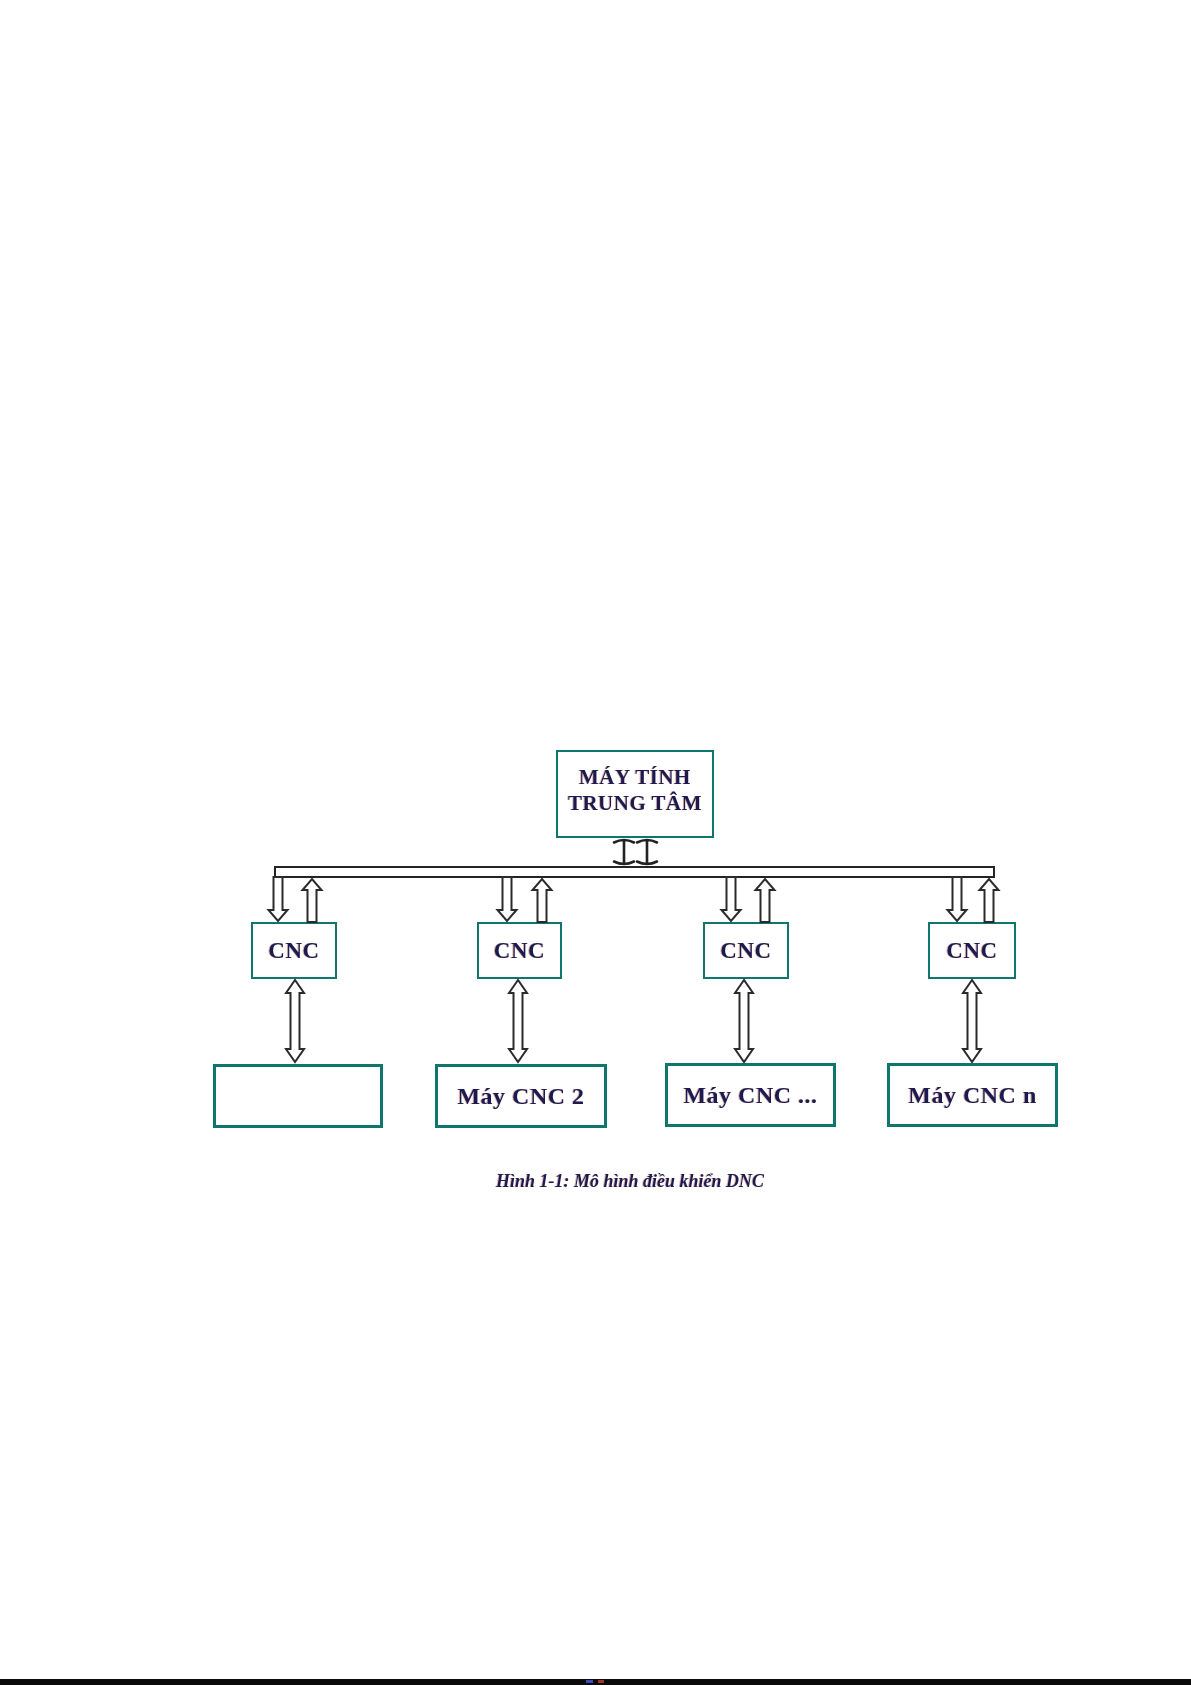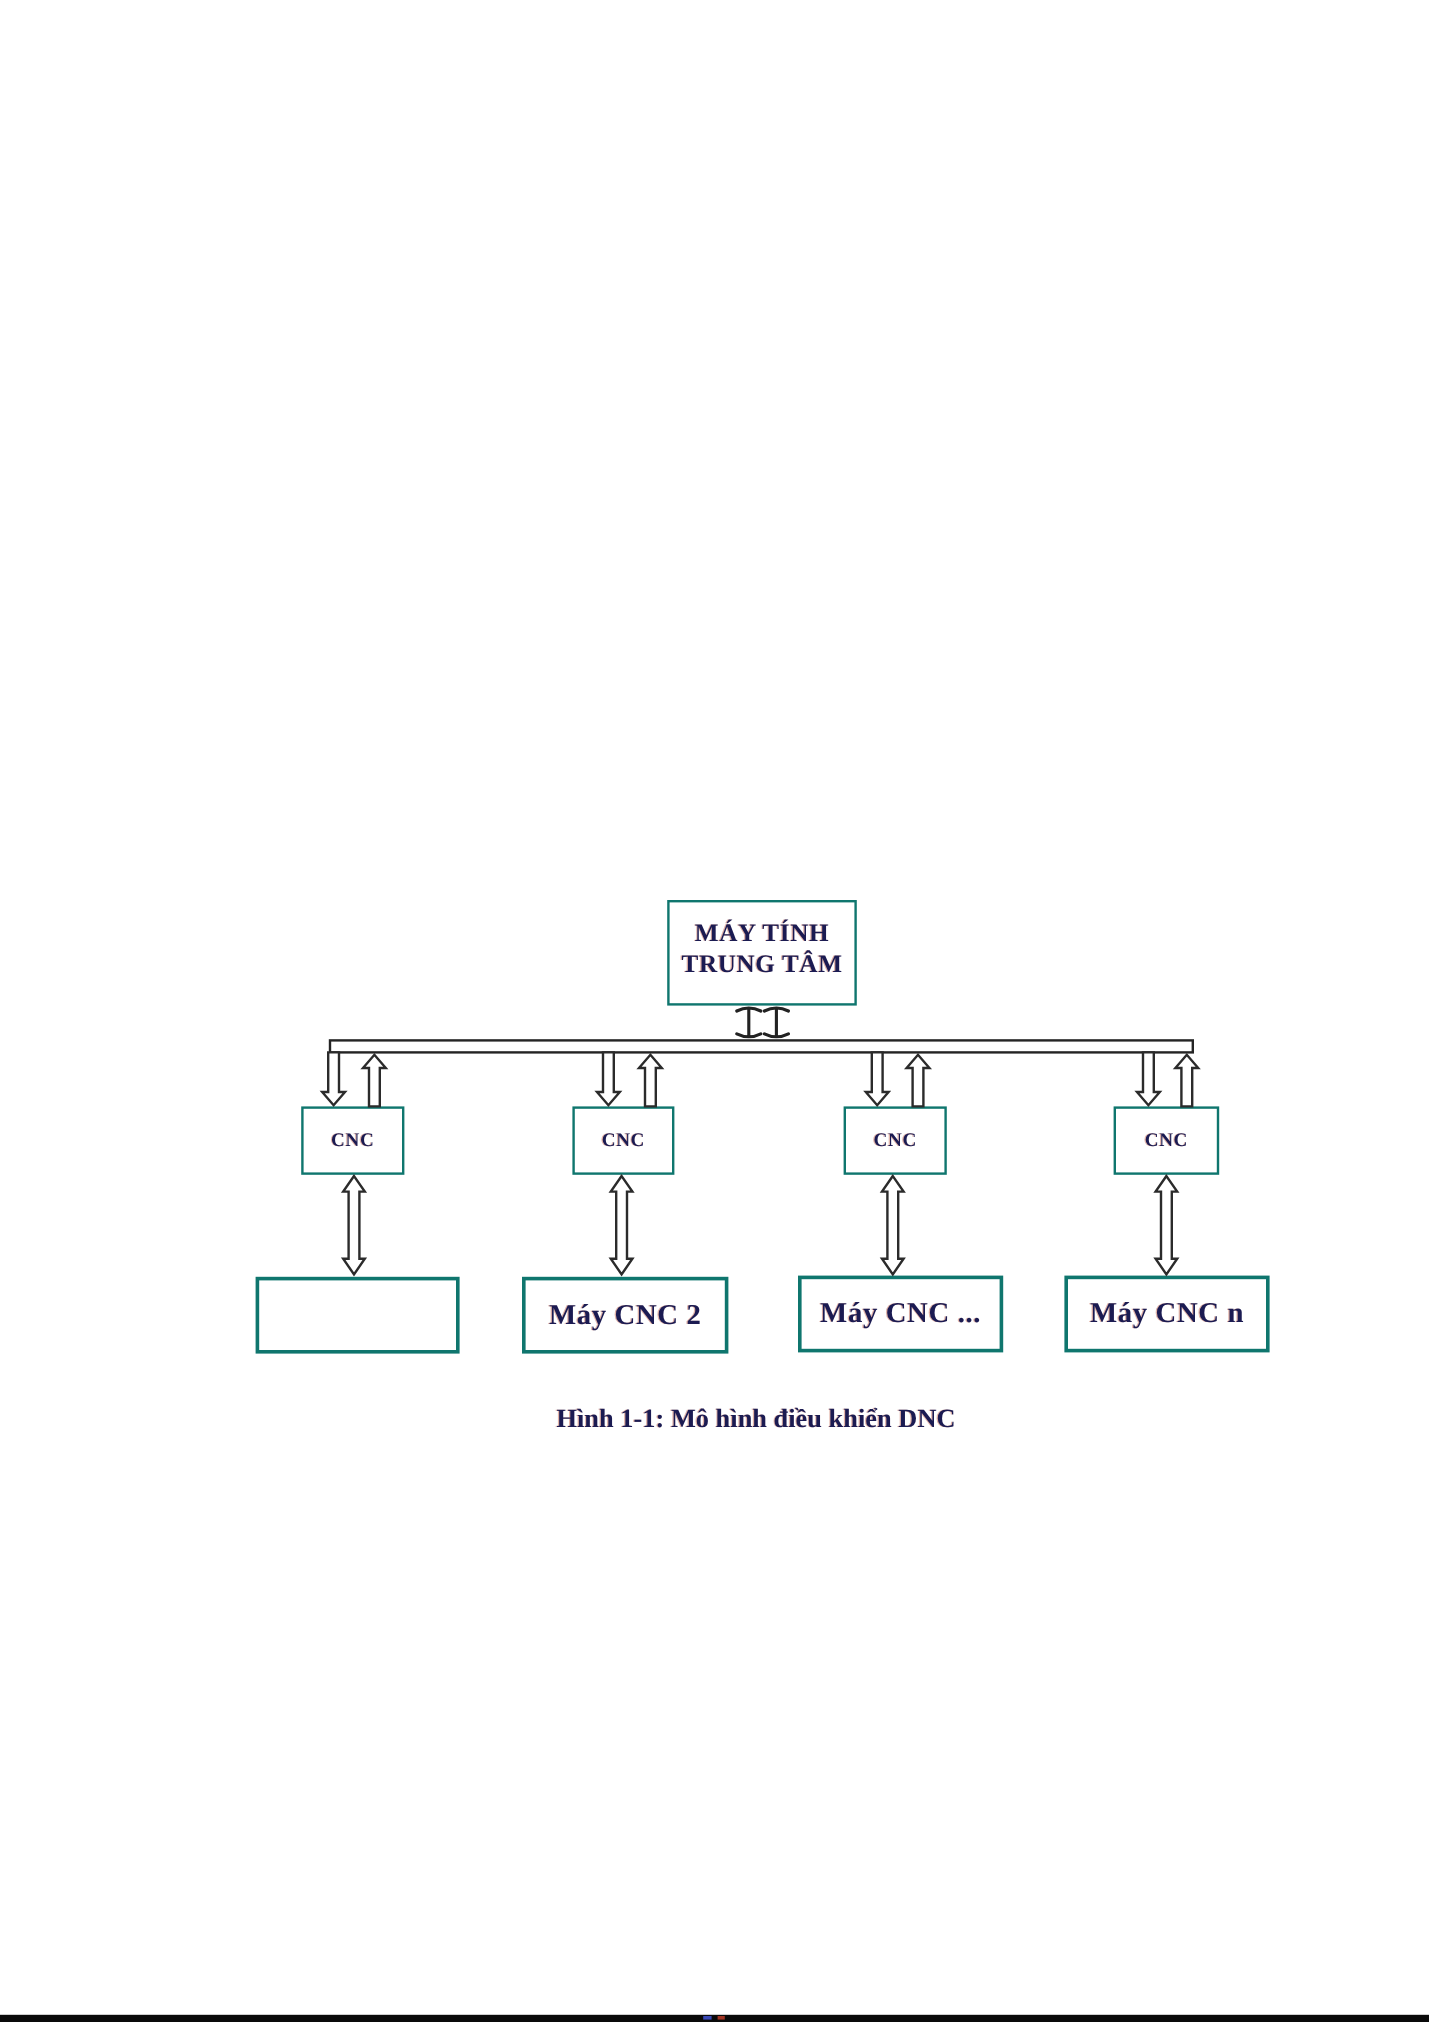--- a/index.html
+++ b/index.html
@@ -23,21 +23,21 @@
   }
   .central-box{
     left:556px;top:750px;width:158px;height:88px;
     font-size:21px;line-height:26px;
     padding-top:12px;
     letter-spacing:0.5px;
   }
   .cnc-box{
     top:922px;height:57px;
     display:flex;align-items:center;justify-content:center;
-    font-size:16px;letter-spacing:0.5px;
+    font-size:23px;letter-spacing:0.5px;
   }
   .cnc-1{left:251px;width:86px;}
   .cnc-2{left:477px;width:85px;}
   .cnc-3{left:703px;width:86px;}
   .cnc-4{left:928px;width:88px;}
   .machine-box{
     height:64px;border-width:3px;
     display:flex;align-items:center;justify-content:center;
     font-size:24px;letter-spacing:0.5px;
   }
@@ -57,22 +57,22 @@
   .arrow-layer path.hollow{
     fill:#ffffff;stroke:#2b2b2b;stroke-width:2;stroke-linejoin:miter;
   }
   .arrow-layer path.stroke-glyph{
     fill:none;stroke:#222222;stroke-width:2.6;stroke-linecap:round;
   }
   .caption{
     position:absolute;
     left:400px;top:1168px;width:460px;
     text-align:center;
-    font-weight:bold;
-    font-size:22px;line-height:27px;
+    font-style:italic;font-weight:bold;
+    font-size:18px;line-height:27px;
     color:#1b1b52;
     text-shadow:-1px 0 0 rgba(175,55,25,0.38);
   }
   .footer-bar{
     position:absolute;
     left:0;top:1679px;width:1191px;height:6px;
     background:#0a0a0a;
   }
   .footer-speck{position:absolute;top:1px;height:3px;}
   .speck-blue{left:586px;width:7px;background:#3a4ab8;}

